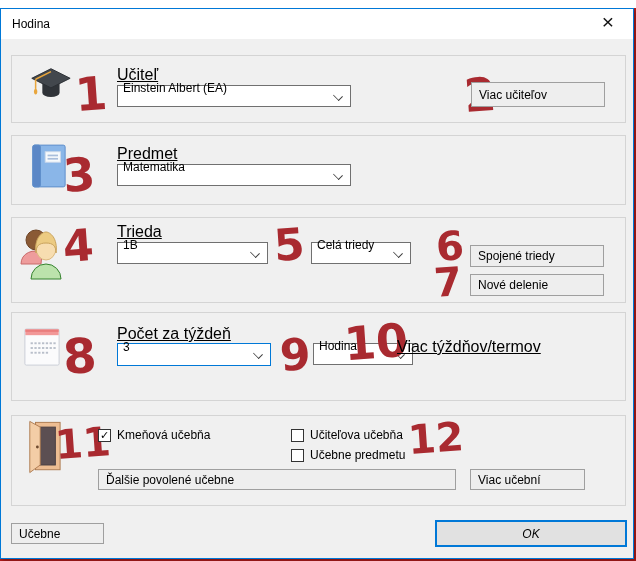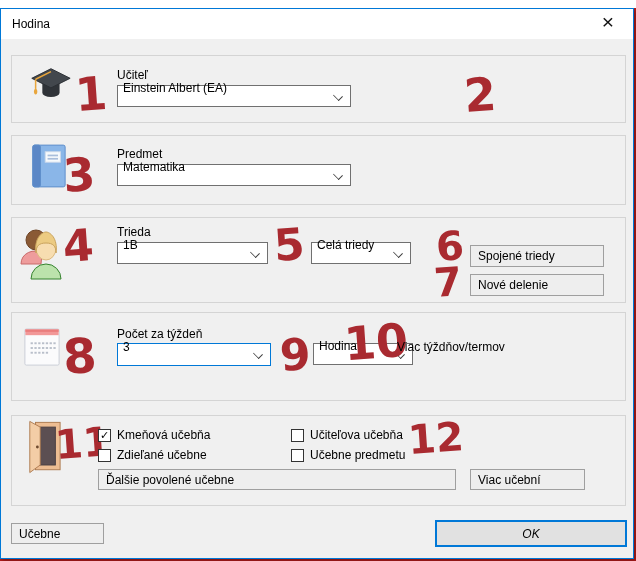--- a/index.html
+++ b/index.html
@@ -6,21 +6,21 @@
   .stage{position:relative;width:636px;height:561px;background:#b91c1c;overflow:hidden;
          font-family:"Liberation Sans","DejaVu Sans",sans-serif;font-size:12px;color:#000;margin-top:8px;}
   .window{position:absolute;left:0;top:0;width:634px;height:551px;background:#f0f0f0;
           border:1px solid #0078d7;box-sizing:border-box;box-shadow:2px 2px 4px rgba(0,0,0,.35);}
   .titlebar{position:absolute;left:0;top:0;width:100%;height:30px;background:#ffffff;}
   .title{position:absolute;left:11px;top:8px;font-size:12px;}
   .close{position:absolute;right:13px;top:1px;font-size:21px;font-weight:300;color:#111;
          width:24px;text-align:center;cursor:default;}
   .panel{position:absolute;left:10px;width:615px;background:#f0f0f0;
          border:1px solid #d4d4d4;box-sizing:border-box;}
-  .lbl{position:absolute;font-size:12px;line-height:14px;white-space:nowrap;}
+  .lbl{position:absolute;font-size:16px;line-height:14px;white-space:nowrap;text-decoration:underline;}
   .combo{position:absolute;height:22px;background:#fff;border:1px solid #707070;
          box-sizing:border-box;display:flex;align-items:center;padding:0 20px 16px 5px;}
   .combo.focused{border-color:#0078d7;height:23px;}
   .combo-text{font-size:12px;white-space:nowrap;overflow:hidden;}
   .chev{position:absolute;right:8px;top:6px;width:7px;height:7px;
         border-right:1px solid #3c3c3c;border-bottom:1px solid #3c3c3c;
         transform:rotate(45deg) scale(1,.75);}
   .btn{position:absolute;height:22px;background:#eeeeee;border:1px solid #9f9f9f;
        box-sizing:border-box;display:flex;align-items:center;padding:0 7px;
        font-size:12px;white-space:nowrap;}
@@ -109,20 +109,21 @@
     <circle cx="12" cy="30" r="1.5" fill="#6e4a2e"></circle>
   </svg>
 
   <div class="num" style="left:74px;top:62px;font-size:46px">1</div>
   <div class="lbl" style="left:116px;top:59px">Učiteľ</div>
   <div class="combo" style="left:116px;top:76px;width:234px">
     <span class="combo-text">Einstein Albert (EA)</span>
     <span class="chev"></span>
   </div>
   <div class="num" style="left:463px;top:63px;font-size:46px">2</div>
+  <div class="btn" style="left:470px;top:73px;width:134px;height:25px">Viac učiteľov</div>
 
   <div class="num" style="left:62px;top:143px;font-size:46px">3</div>
   <div class="lbl" style="left:116px;top:138px">Predmet</div>
   <div class="combo" style="left:116px;top:155px;width:234px">
     <span class="combo-text">Matematika</span>
     <span class="chev"></span>
   </div>
 
   <div class="num" style="left:62px;top:215px;font-size:44px">4</div>
   <div class="lbl" style="left:116px;top:216px">Trieda</div>
@@ -152,24 +153,20 @@
     <span class="chev"></span>
   </div>
   <div class="num" style="left:343px;top:310px;font-size:46px">10</div>
   <div class="lbl" style="left:396px;top:331px">Viac týždňov/termov</div>
 
   <div class="num" style="left:54px;top:414px;font-size:40px">11</div>
   <div class="cb" style="left:97px;top:419px">
     <span class="box">✓</span>
     <span class="cb-label">Kmeňová učebňa</span>
   </div>
-  <div class="cb" style="left:97px;top:439px">
-    <span class="box"></span>
-    <span class="cb-label">Zdieľané učebne</span>
-  </div>
   <div class="cb" style="left:290px;top:439px">
     <span class="box"></span>
     <span class="cb-label">Učebne predmetu</span>
   </div>
   <div class="cb" style="left:290px;top:419px">
     <span class="box"></span>
     <span class="cb-label">Učiteľova učebňa</span>
   </div>
   <div class="btn" style="left:97px;top:460px;width:358px;height:21px">Ďalšie povolené učebne</div>
   <div class="num" style="left:407px;top:409px;font-size:40px">12</div>

